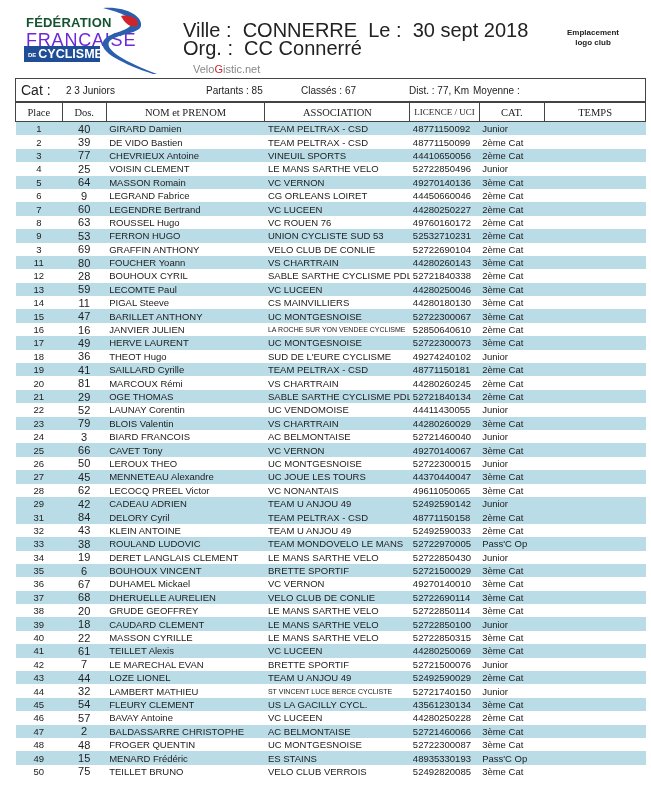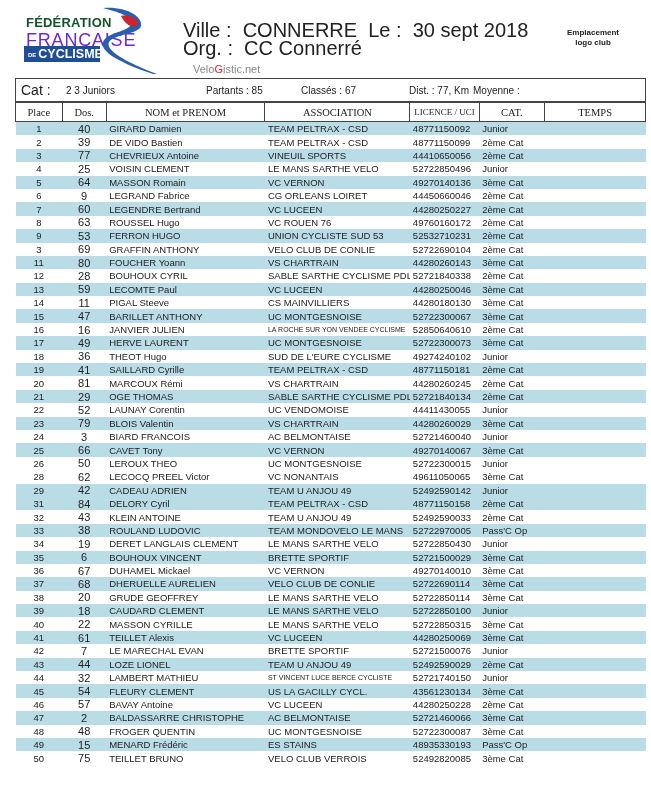--- a/index.html
+++ b/index.html
@@ -307,20 +307,29 @@
       </tr>
       <tr class="even">
         <td class="c">26</td>
         <td class="dos">50</td>
         <td class="l">LEROUX   THEO</td>
         <td class="l">UC MONTGESNOISE</td>
         <td class="l">52722300015</td>
         <td class="l">Junior</td>
         <td class="c"></td>
       </tr>
+      <tr class="odd">
+        <td class="c">27</td>
+        <td class="dos">45</td>
+        <td class="l">MENNETEAU   Alexandre</td>
+        <td class="l">UC JOUE LES TOURS</td>
+        <td class="l">44370440047</td>
+        <td class="l">3ème Cat</td>
+        <td class="c"></td>
+      </tr>
       <tr class="even">
         <td class="c">28</td>
         <td class="dos">62</td>
         <td class="l">LECOCQ PREEL   Victor</td>
         <td class="l">VC NONANTAIS</td>
         <td class="l">49611050065</td>
         <td class="l">3ème Cat</td>
         <td class="c"></td>
       </tr>
       <tr class="odd">

